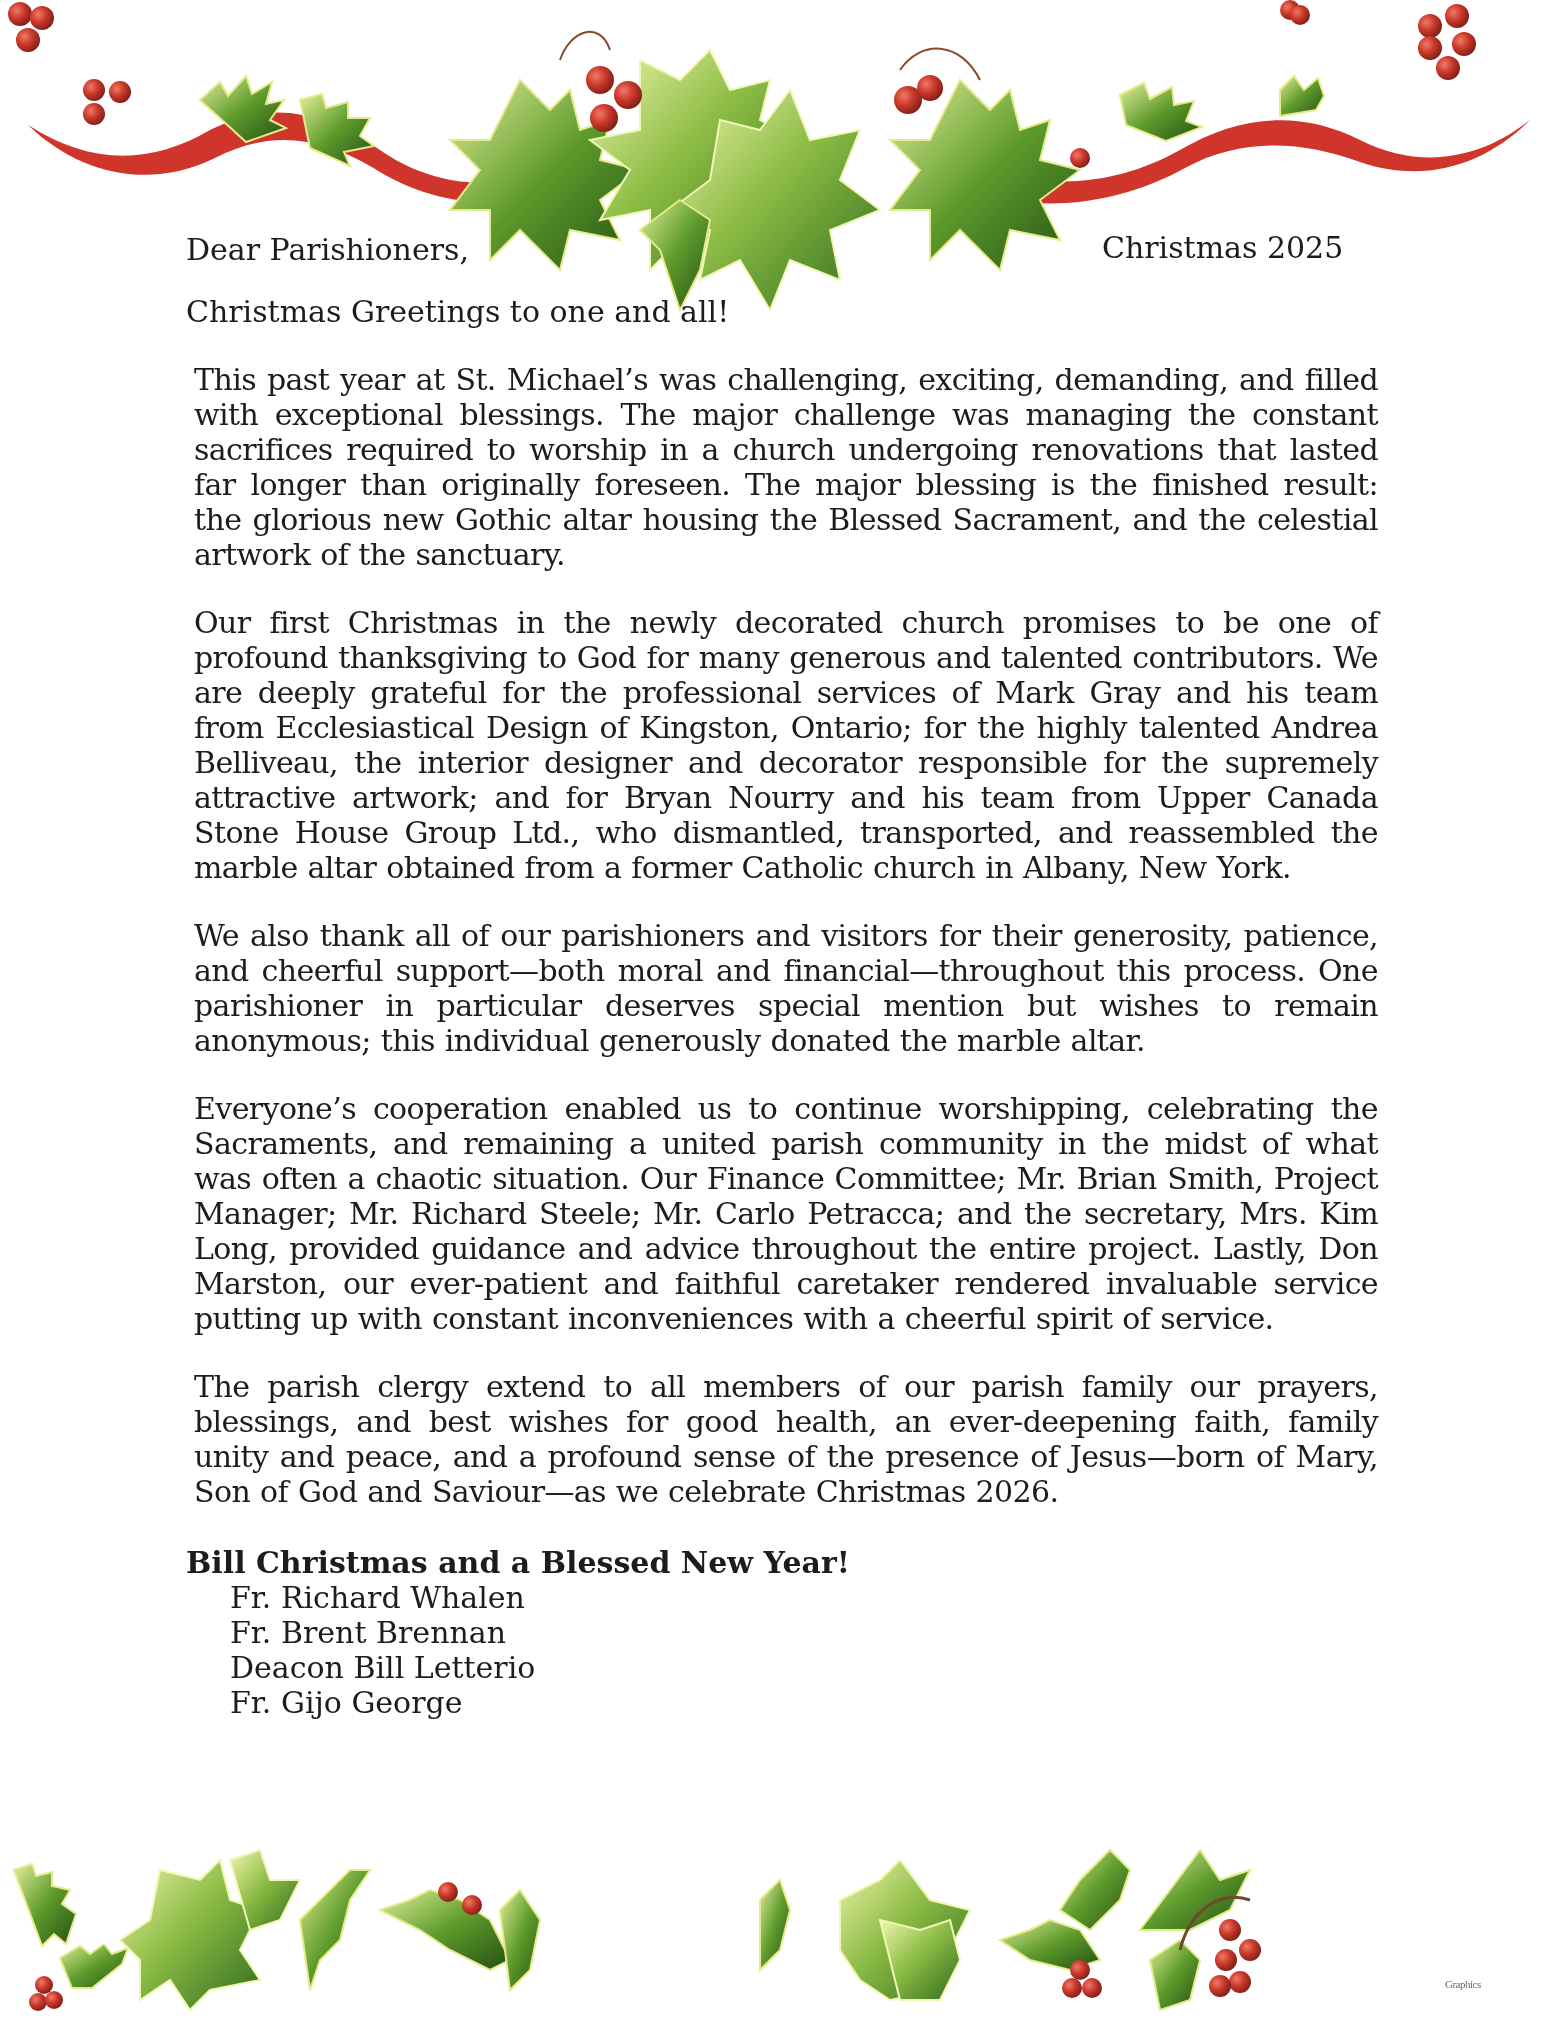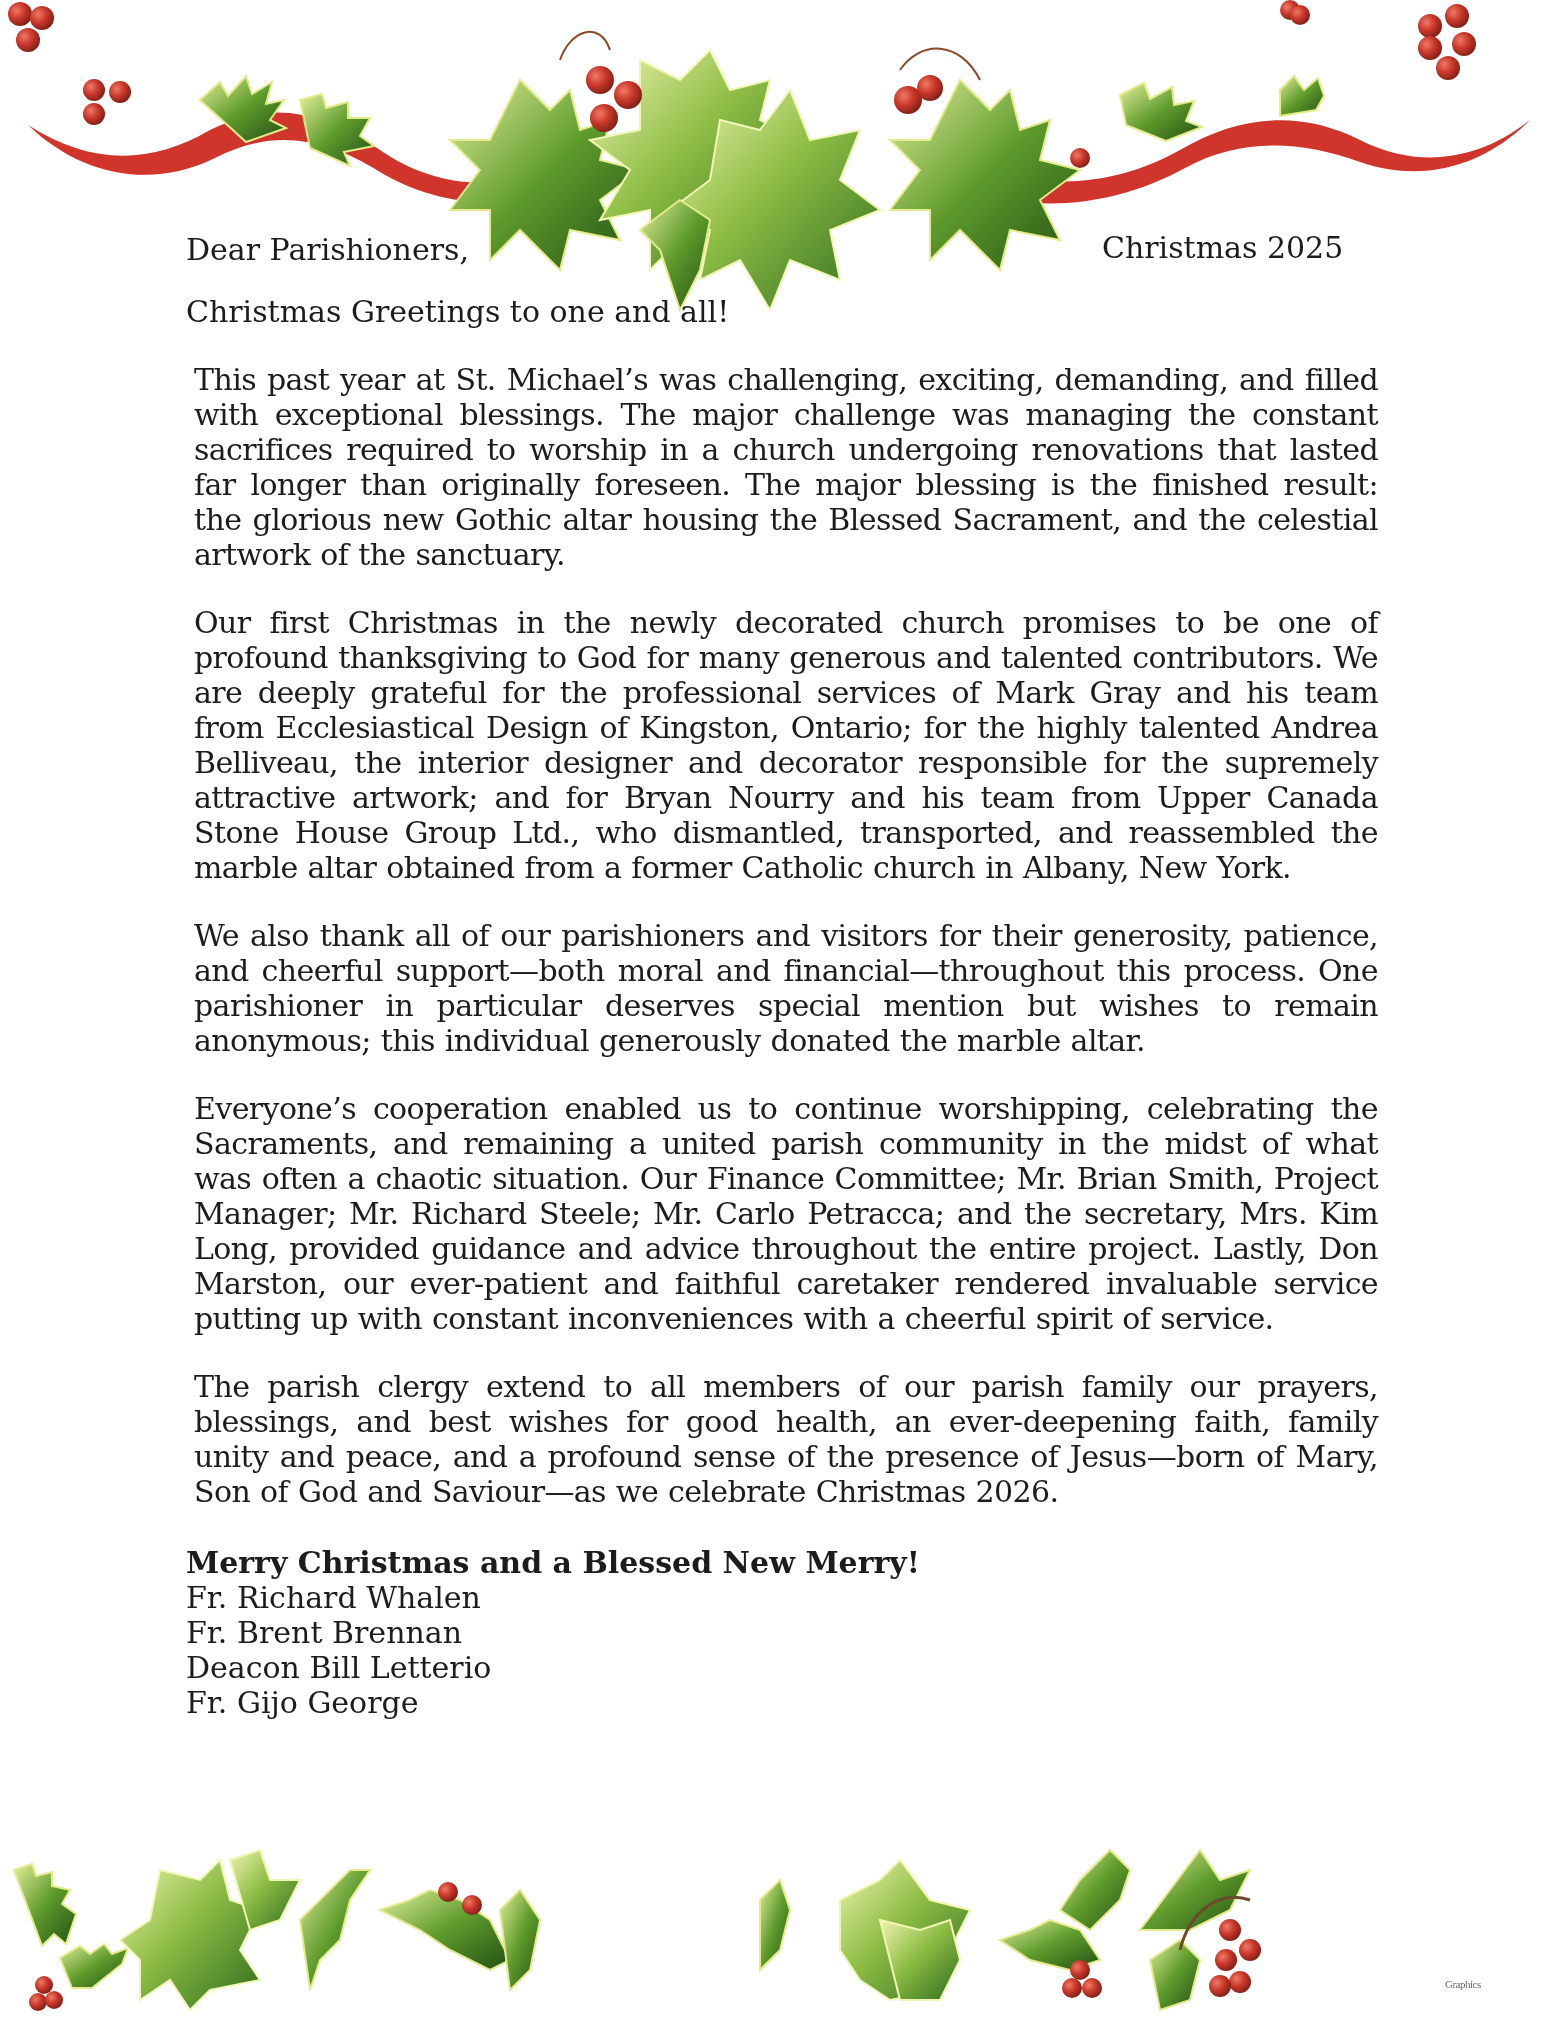--- a/index.html
+++ b/index.html
@@ -7,21 +7,21 @@
          font-family: "DejaVu Serif", "Liberation Serif", serif; color: #1c1c1c; }
   .top-border { position: absolute; left: 0; top: 0; width: 1560px; height: 330px; }
   .bottom-border { position: absolute; left: 0; top: 1830px; width: 1560px; height: 189px; }
   .letter { position: absolute; left: 186px; top: 232px; width: 1192px; font-size: 30px; line-height: 35px; }
   .header-row { position: relative; height: 40px; }
   .salutation { position: absolute; left: 0; top: 0; }
   .date { position: absolute; left: 916px; top: -2px; }
   .greeting { margin-top: 22px; }
   p.body { margin: 33px 0 0 8px; text-align: justify; text-align-last: left; letter-spacing: -0.6px; word-spacing: 1px; }
   .closing { margin-top: 36px; font-weight: bold; }
-  .sig { display: block; }
+  .sig { display: block; margin-left: 44px; }
   .watermark { position: absolute; left: 1445px; top: 1978px; font-size: 11px; color: #6a6a6a;
                font-family: "Liberation Serif", serif; letter-spacing: -0.5px; }
 </style>
 </head>
 <body>
 
 <svg class="top-border" viewBox="0 0 1560 330">
   <defs>
     <linearGradient id="leafG" x1="0" y1="0" x2="1" y2="1">
       <stop offset="0" stop-color="#e3ef9a"></stop>
@@ -92,21 +92,21 @@
     <span class="date">Christmas 2025</span>
   </div>
   <div class="greeting">Christmas Greetings to one and all!</div>
 
   <p class="body">This past year at St. Michael’s was challenging, exciting, demanding, and filled with exceptional blessings. The major challenge was managing the constant sacrifices required to worship in a church undergoing renovations that lasted far longer than originally foreseen. The major blessing is the finished result: the glorious new Gothic altar housing the Blessed Sacrament, and the celestial artwork of the sanctuary.</p>
   <p class="body">Our first Christmas in the newly decorated church promises to be one of profound thanksgiving to God for many generous and talented contributors. We are deeply grateful for the professional services of Mark Gray and his team from Ecclesiastical Design of Kingston, Ontario; for the highly talented Andrea Belliveau, the interior designer and decorator responsible for the supremely attractive artwork; and for Bryan Nourry and his team from Upper Canada Stone House Group Ltd., who dismantled, transported, and reassembled the marble altar obtained from a former Catholic church in Albany, New York.</p>
   <p class="body">We also thank all of our parishioners and visitors for their generosity, patience, and cheerful support—both moral and financial—throughout this process. One parishioner in particular deserves special mention but wishes to remain anonymous; this individual generously donated the marble altar.</p>
   <p class="body">Everyone’s cooperation enabled us to continue worshipping, celebrating the Sacraments, and remaining a united parish community in the midst of what was often a chaotic situation. Our Finance Committee; Mr. Brian Smith, Project Manager; Mr. Richard Steele; Mr. Carlo Petracca; and the secretary, Mrs. Kim Long, provided guidance and advice throughout the entire project. Lastly, Don Marston, our ever-patient and faithful caretaker rendered invaluable service putting up with constant inconveniences with a cheerful spirit of service.</p>
   <p class="body">The parish clergy extend to all members of our parish family our prayers, blessings, and best wishes for good health, an ever-deepening faith, family unity and peace, and a profound sense of the presence of Jesus—born of Mary, Son of God and Saviour—as we celebrate Christmas 2026.</p>
 
-  <div class="closing">Merry Christmas and a Blessed New Merry!</div>
+  <div class="closing">Bill Christmas and a Blessed New Year!</div>
   <div>
     <span class="sig">Fr. Richard Whalen</span>
     <span class="sig">Fr. Brent Brennan</span>
     <span class="sig">Deacon Bill Letterio</span>
     <span class="sig">Fr. Gijo George</span>
   </div>
 </div>
 
 <svg class="bottom-border" viewBox="0 0 1560 189">
   <defs>

